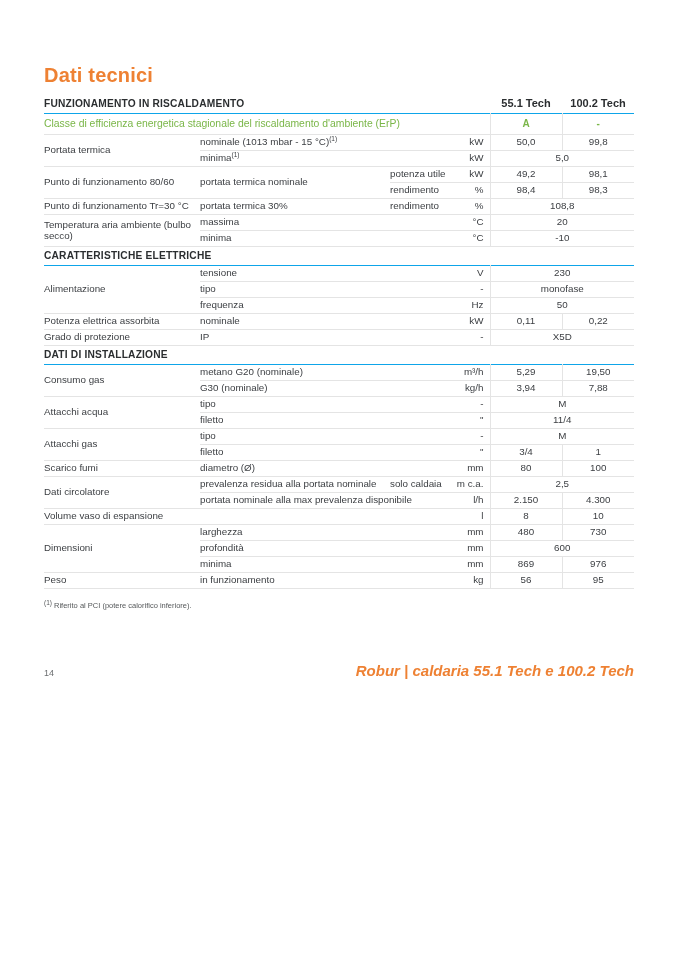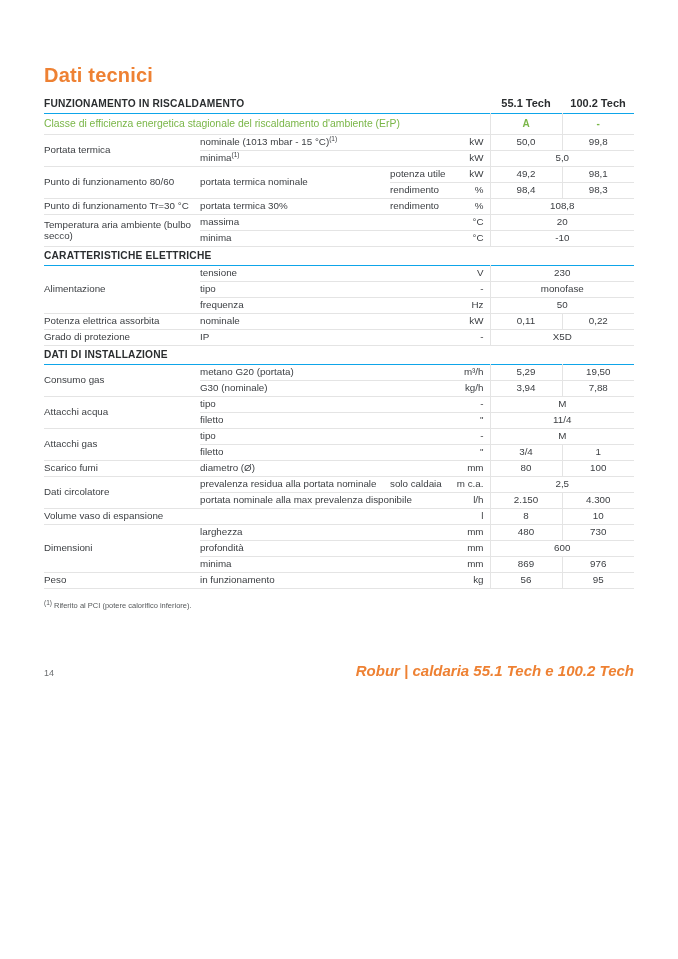--- a/index.html
+++ b/index.html
@@ -167,21 +167,21 @@
         <col class="c-u">
         <col class="c-v">
         <col class="c-v">
       </colgroup>
     <tbody>
         <tr class="sec-row">
       <th class="sec" colspan="6">DATI DI INSTALLAZIONE</th>
     </tr>
     <tr>
       <td class="g" rowspan="2">Consumo gas</td>
-      <td class="l" colspan="2">metano G20 (portata)</td>
+      <td class="l" colspan="2">metano G20 (nominale)</td>
       <td class="u">m³/h</td>
       <td class="v">5,29</td>
       <td class="v">19,50</td>
     </tr>
     <tr>
       <td class="l" colspan="2">G30 (nominale)</td>
       <td class="u">kg/h</td>
       <td class="v">3,94</td>
       <td class="v">7,88</td>
     </tr>

